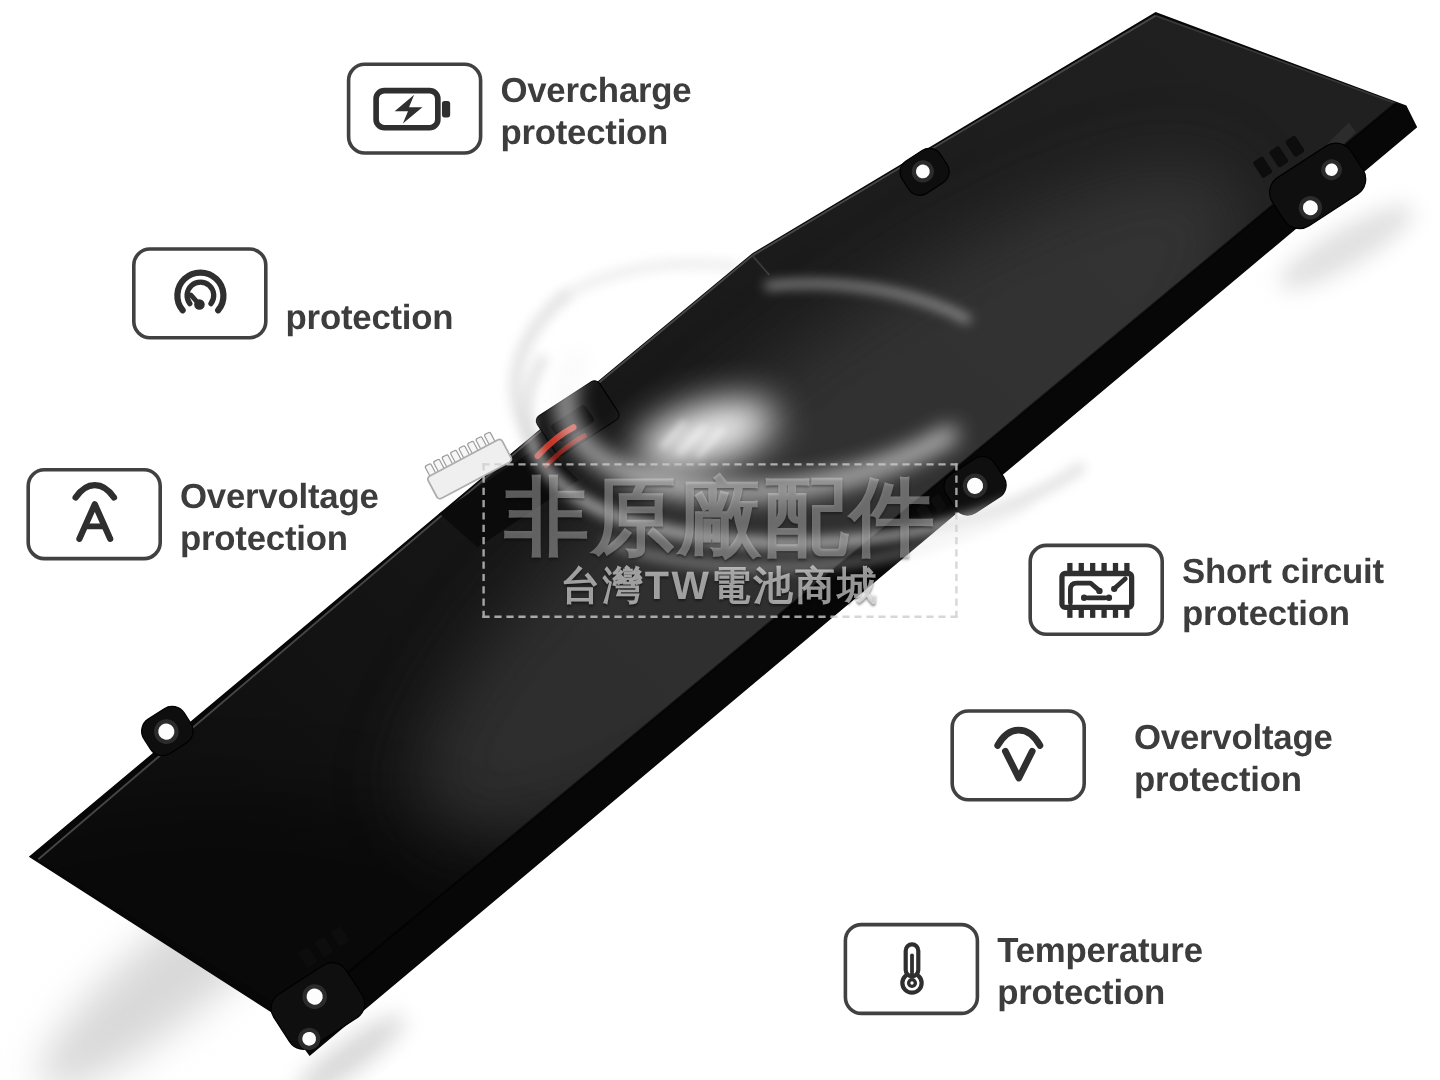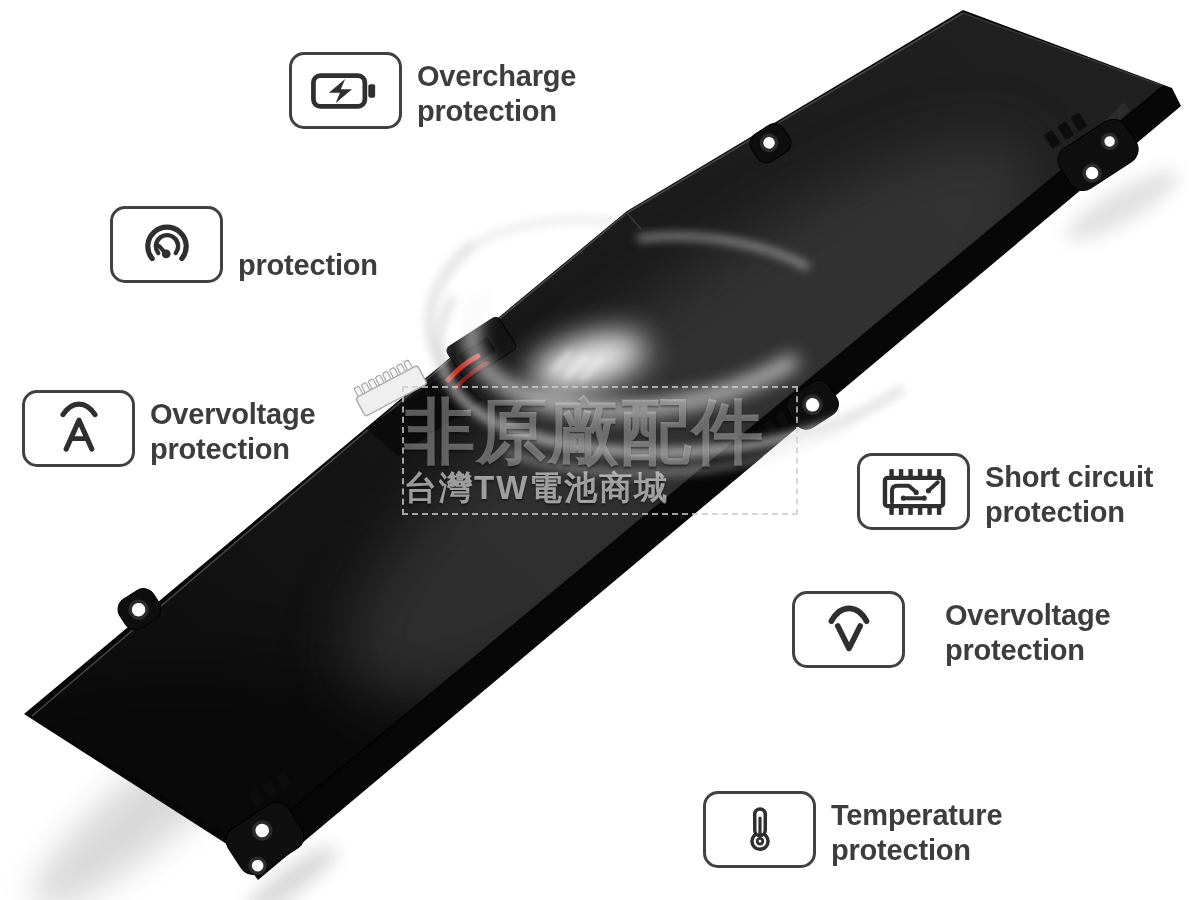--- a/index.html
+++ b/index.html
@@ -5,21 +5,21 @@
   html,body{margin:0;padding:0;background:#fff;}
   .stage{
     position:relative;width:1200px;height:900px;overflow:hidden;background:#ffffff;
     font-family:"Liberation Sans",sans-serif;
   }
   .battery-svg{position:absolute;left:0;top:0;}
   
   .watermark{
     position:absolute;left:402px;top:386px;width:396px;height:129px;
     border:2px dashed rgba(205,205,205,.78);box-sizing:border-box;
-    display:flex;flex-direction:column;justify-content:center;
+    display:flex;flex-direction:column;align-items:center;justify-content:center;
     pointer-events:none;
   }
   .wm1{
     font-size:71px;font-weight:bold;line-height:74px;letter-spacing:1px;white-space:nowrap;
     color:rgba(255,255,255,.34);text-shadow:0 2px 2px rgba(0,0,0,.35);
   }
   .wm2{
     font-size:33px;font-weight:bold;line-height:38px;letter-spacing:2px;white-space:nowrap;
     color:rgba(255,255,255,.58);text-shadow:0 2px 2px rgba(0,0,0,.45);
   }
@@ -31,21 +31,21 @@
     color:#2f2f2f;
   }
   .icon-box svg{display:block;}
   .callout-label{font-size:29px;font-weight:bold;line-height:35px;color:#3d3d3d;letter-spacing:-0.2px;white-space:nowrap;}
   .callout-label span{display:block;}
   .c-overcharge{left:289px;top:52px;}
   .c-power{left:110px;top:206px;}
   .c-overcurrent{left:22px;top:390px;}
   .c-short{left:857px;top:424px;margin-top:29px;}
   .c-overvoltage{left:792px;top:591px;gap:40px;}
-  .c-temperature{left:703px;top:791px;}
+  .c-temperature{left:703px;top:769px;}
 </style>
 </head>
 <body>
 
 <div class="stage">
 
   <svg class="battery-svg" width="1200" height="900" viewBox="0 0 1200 900">
     <defs>
       <linearGradient id="face" gradientUnits="userSpaceOnUse" x1="980" y1="0" x2="300" y2="760">
         <stop offset="0" stop-color="#202020"></stop>

